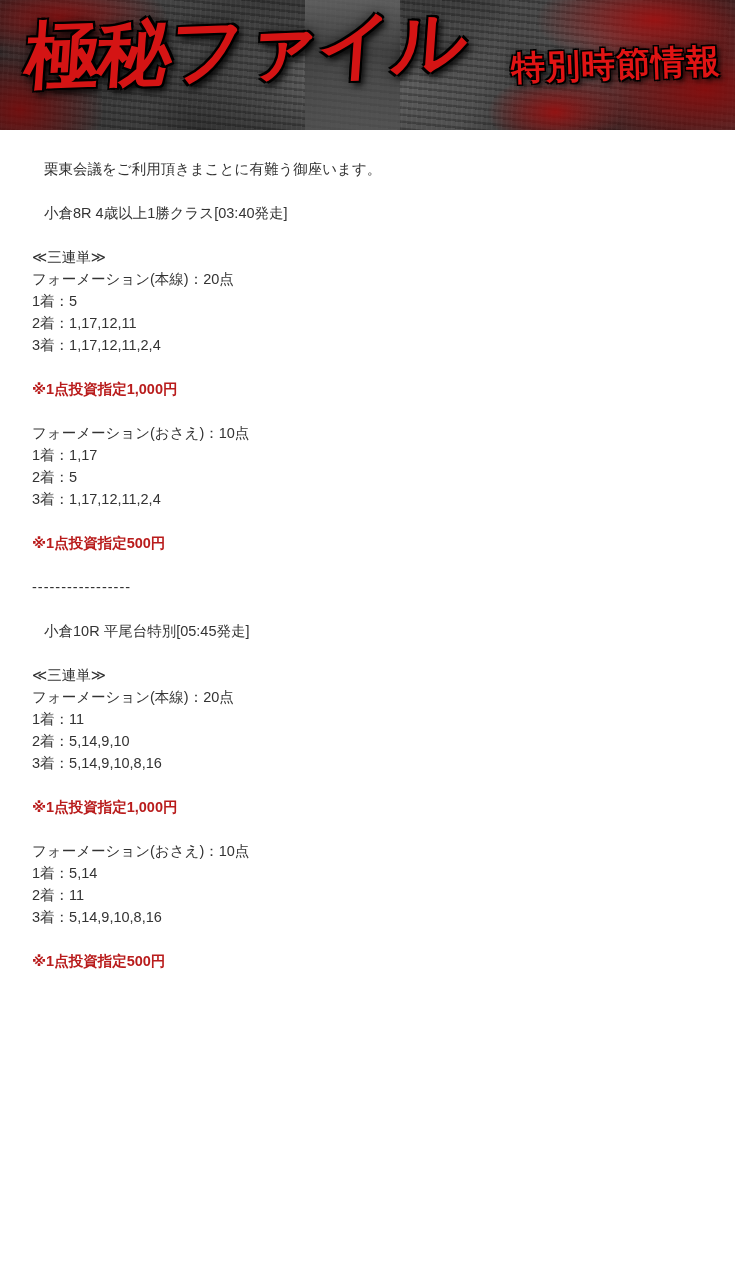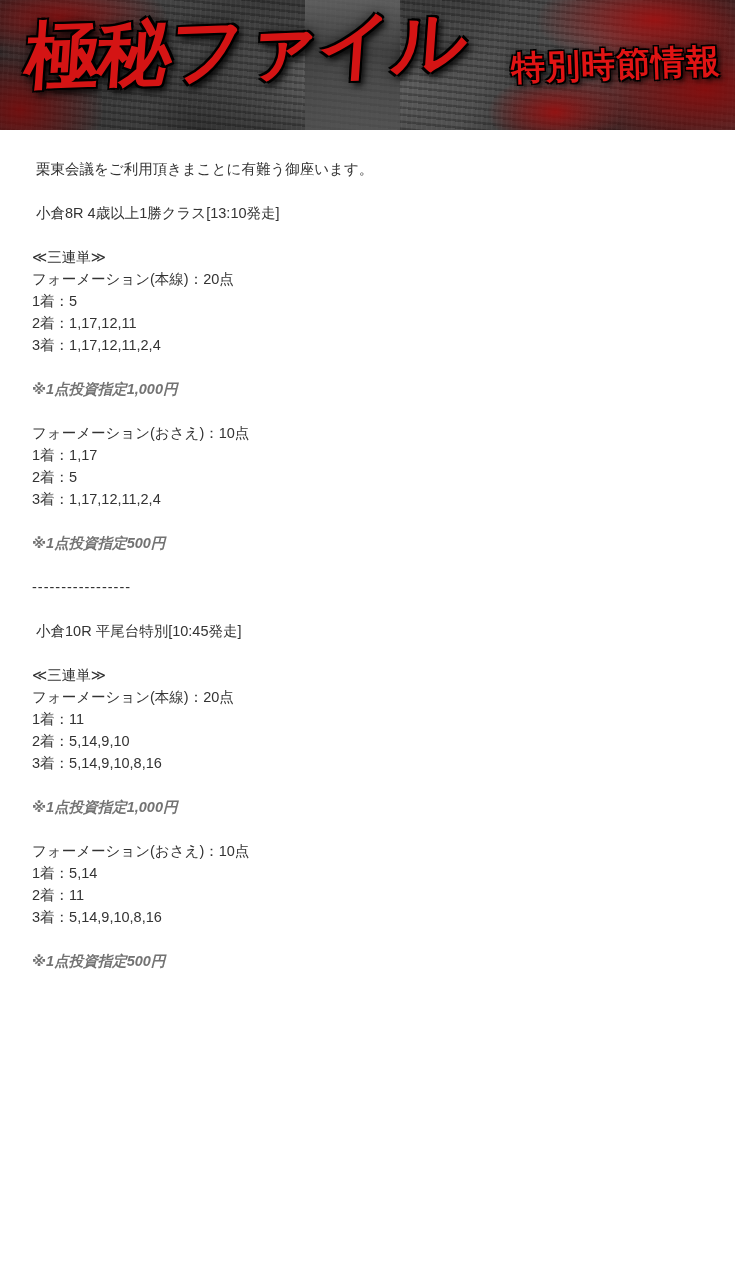--- a/index.html
+++ b/index.html
@@ -106,28 +106,27 @@
     white-space: nowrap;
   }
 
   
   .content {
     padding: 28px 32px 40px 32px;
     font-size: 14.5px;
     line-height: 22px;
   }
   .para {
-    margin: 0 0 22px 4px;
+    margin: 0 0 22px 12px;
     white-space: pre-line;
   }
   .highlight {
-    color: #737373;
+    color: #b91c1c;
     font-weight: bold;
     margin: 0 0 22px 0;
-    font-style: italic;
   }
   .divider {
     color: #333333;
     letter-spacing: 1px;
     margin: 0 0 22px 0;
   }
   .block {
     margin: 0 0 22px 0;
     white-space: pre-line;
   }
@@ -142,39 +141,39 @@
   <div class="blood-right"></div>
   <div class="banner-title">極秘ファイル</div>
   <div class="banner-sub">特別時節情報</div>
 </div>
 
 <div class="content">
 
   <p class="para">栗東会議をご利用頂きまことに有難う御座います。</p>
 
   <div>
-    <p class="para">小倉8R 4歳以上1勝クラス[13:10発走]</p>
+    <p class="para">小倉8R 4歳以上1勝クラス[03:40発走]</p>
     <div>
       <p class="block" style="margin-bottom:0;">≪三連単≫</p>
       <p class="block">フォーメーション(本線)：20点
 1着：5
 2着：1,17,12,11
 3着：1,17,12,11,2,4</p>
       <p class="highlight">※1点投資指定1,000円</p>
       <p class="block">フォーメーション(おさえ)：10点
 1着：1,17
 2着：5
 3着：1,17,12,11,2,4</p>
       <p class="highlight">※1点投資指定500円</p>
     </div>
     <p class="divider">-----------------</p>
   </div>
 
   <div>
-    <p class="para">小倉10R 平尾台特別[10:45発走]</p>
+    <p class="para">小倉10R 平尾台特別[05:45発走]</p>
     <div>
       <p class="block" style="margin-bottom:0;">≪三連単≫</p>
       <p class="block">フォーメーション(本線)：20点
 1着：11
 2着：5,14,9,10
 3着：5,14,9,10,8,16</p>
       <p class="highlight">※1点投資指定1,000円</p>
       <p class="block">フォーメーション(おさえ)：10点
 1着：5,14
 2着：11

